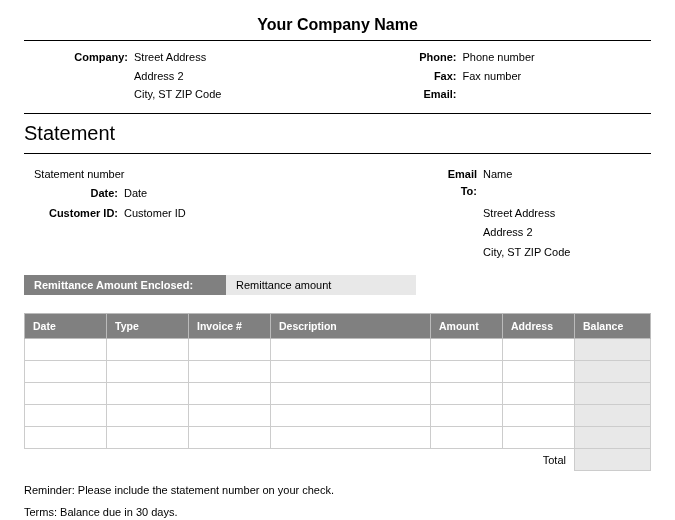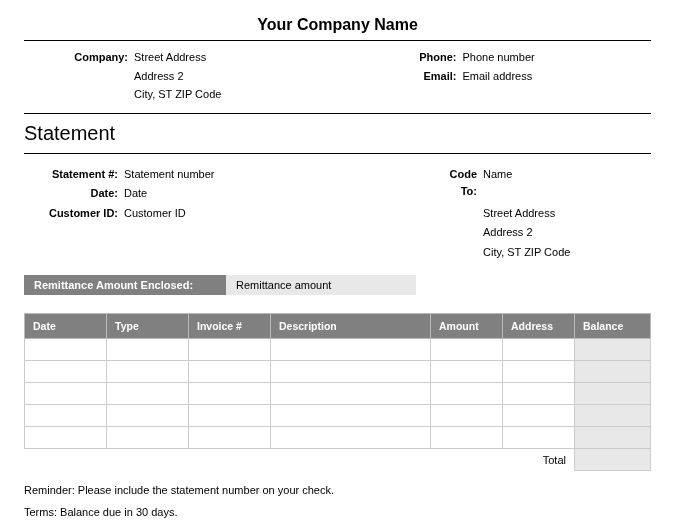--- a/index.html
+++ b/index.html
@@ -95,48 +95,50 @@
       <span class="info-label"></span>
       <span class="info-value">City, ST  ZIP Code</span>
     </div>
   </div>
   <div class="info-right">
     <div class="info-line">
       <span class="info-label">Phone:</span>
       <span class="info-value">Phone number</span>
     </div>
     <div class="info-line">
+      <span class="info-label">Fax:</span>
+      <span class="info-value">Fax number</span>
+    </div>
+    <div class="info-line">
       <span class="info-label">Email:</span>
-      <span class="info-value">Email address</span>
     </div>
   </div>
 </div>
 
 <hr class="hr-thick">
 <div class="statement-title">Statement</div>
 <hr class="hr-thin">
 
 <div class="meta-section">
   <div class="meta-left">
     <div class="meta-line">
-      <span class="meta-label">Statement #:</span>
       <span class="meta-value">Statement number</span>
     </div>
     <div class="meta-line">
       <span class="meta-label">Date:</span>
       <span class="meta-value">Date</span>
     </div>
     <div class="meta-line">
       <span class="meta-label">Customer ID:</span>
       <span class="meta-value">Customer ID</span>
     </div>
   </div>
   <div class="meta-right">
     <div class="meta-line">
-      <span class="bill-label">Code To:</span>
+      <span class="bill-label">Email To:</span>
       <span class="meta-value">Name</span>
     </div>
     <div class="meta-line">
       <span class="bill-label"></span>
     </div>
     <div class="meta-line">
       <span class="bill-label"></span>
       <span class="meta-value">Street Address</span>
     </div>
     <div class="meta-line">

